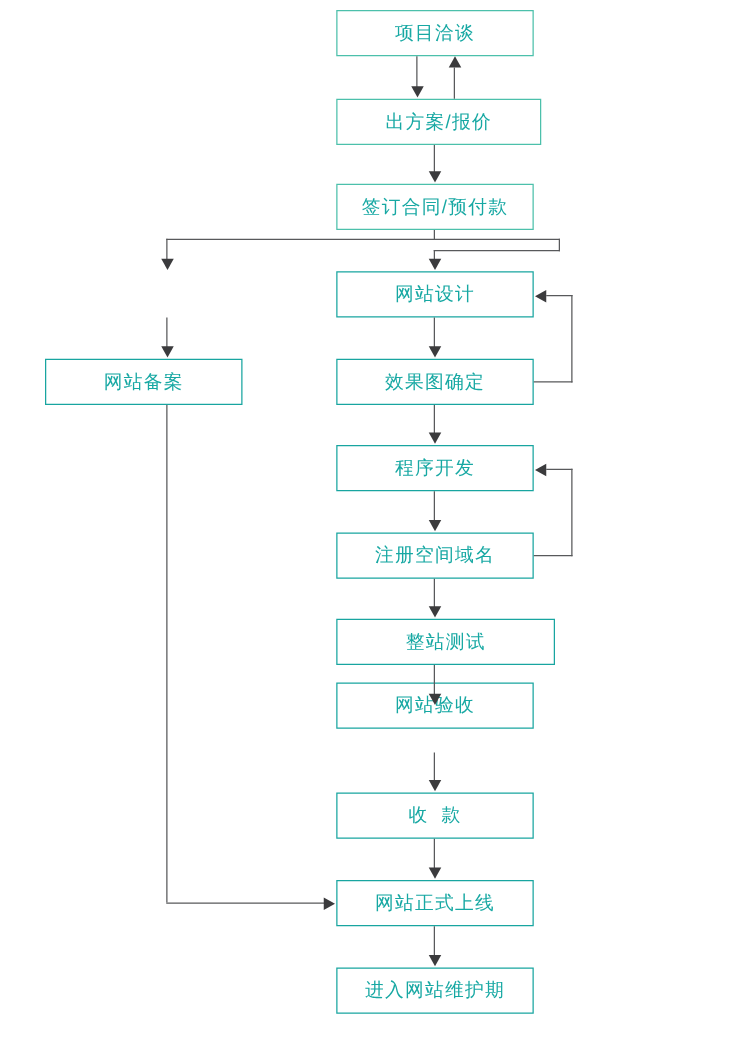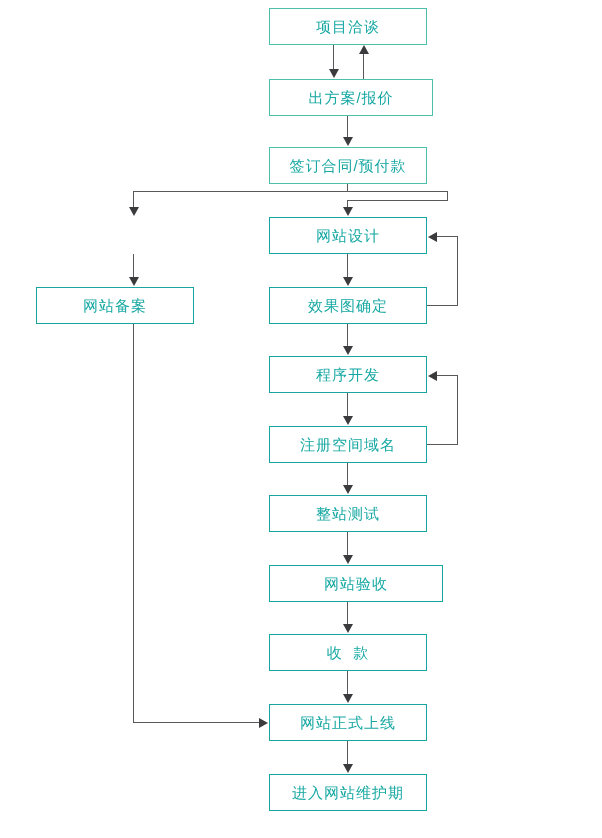--- a/index.html
+++ b/index.html
@@ -83,23 +83,23 @@
   <div class="node" style="left:36px;top:287px;width:158px;height:37px;">网站备案</div>
 
   <div class="node" style="left:269px;top:217px;width:158px;height:37px;">网站设计</div>
 
   <div class="node" style="left:269px;top:287px;width:158px;height:37px;">效果图确定</div>
 
   <div class="node" style="left:269px;top:356px;width:158px;height:37px;">程序开发</div>
 
   <div class="node" style="left:269px;top:426px;width:158px;height:37px;">注册空间域名</div>
 
-  <div class="node" style="left:269px;top:495px;width:158px;height:37px;">整站测试</div>
+  <div class="node" style="left:269px;top:495px;width:175px;height:37px;">整站测试</div>
 
-  <div class="node" style="left:269px;top:565px;width:174px;height:37px;">网站验收</div>
+  <div class="node" style="left:269px;top:546px;width:158px;height:37px;">网站验收</div>
 
   <div class="node" style="left:269px;top:634px;width:158px;height:37px;">收  款</div>
 
   <div class="node" style="left:269px;top:704px;width:158px;height:37px;">网站正式上线</div>
 
   <div class="node" style="left:269px;top:774px;width:158px;height:37px;">进入网站维护期</div>
 
   <div class="vline" style="left:333px;top:45px;height:25px;"></div>
   <div class="arrow-down" style="left:329px;top:69px;"></div>
 

